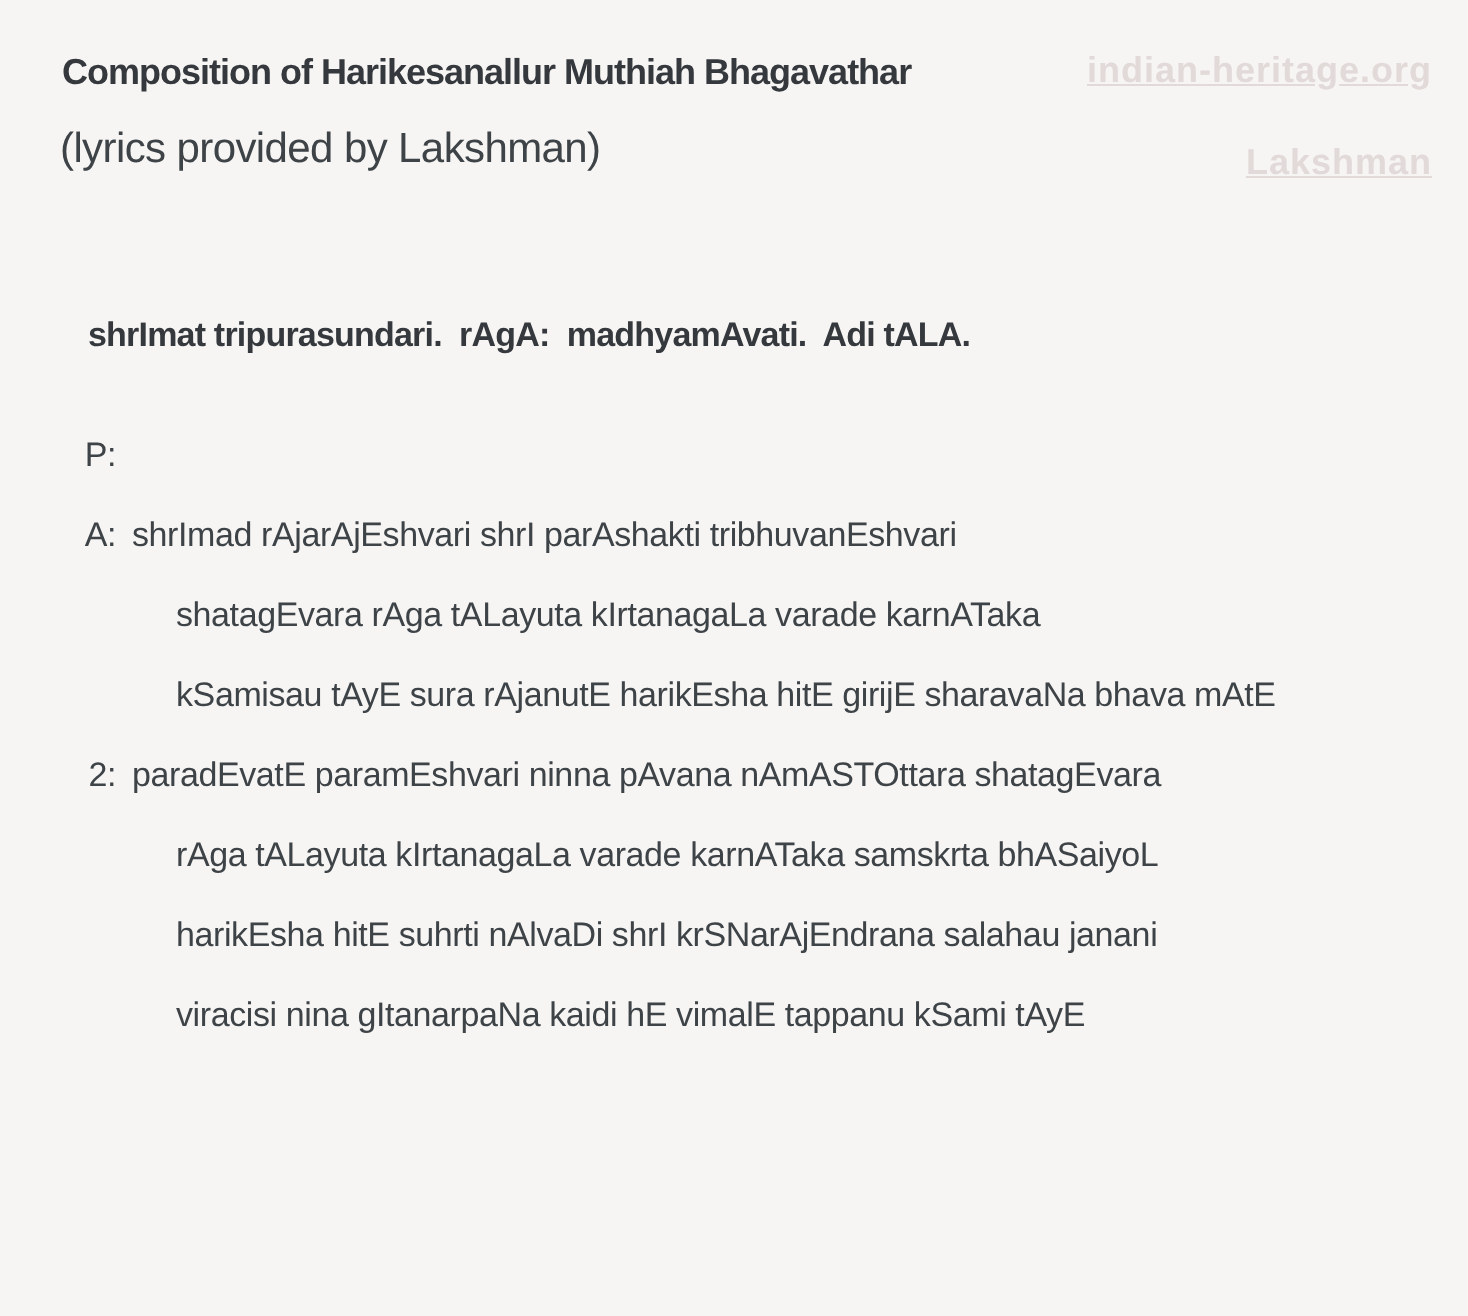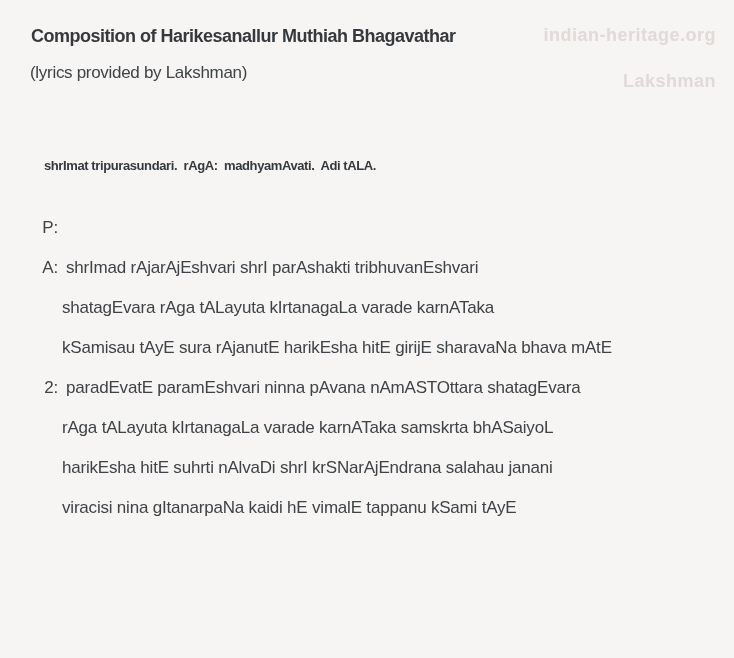--- a/index.html
+++ b/index.html
@@ -26,46 +26,47 @@
     font-size: 18px;
     font-weight: bold;
     letter-spacing: -0.5px;
     color: #35393d;
     white-space: nowrap;
   }
   .header-subtitle {
     position: absolute;
     left: 30px;
     top: 63px;
-    font-size: 17px;
+    font-size: 21px;
     letter-spacing: -0.3px;
     color: #3e4347;
     white-space: nowrap;
   }
   .watermark {
     position: absolute;
     top: 24px;
     right: 18px;
     text-align: right;
     color: #e2d9d9;
     font-weight: bold;
     font-size: 18px;
     letter-spacing: 0.5px;
+    text-decoration: underline;
   }
   .watermark .wline {
     height: 22px;
     line-height: 22px;
     margin-bottom: 24px;
     white-space: nowrap;
   }
   .song-title {
     position: absolute;
     left: 44px;
     top: 158px;
-    font-size: 13px;
+    font-size: 17px;
     font-weight: bold;
     letter-spacing: -0.4px;
     color: #35393d;
     white-space: pre-wrap;
   }
   .lyrics {
     position: absolute;
     left: 0;
     top: 208px;
     width: 734px;
@@ -75,21 +76,21 @@
     display: flex;
     align-items: center;
     font-size: 17px;
     letter-spacing: -0.2px;
     white-space: pre;
   }
   .line.lbl {
     padding-left: 40px;
   }
   .line.cont {
-    padding-left: 62px;
+    padding-left: 88px;
   }
   .line .label {
     display: inline-block;
     width: 18px;
     text-align: right;
     margin-right: 8px;
     flex: 0 0 18px;
   }
 </style>
 </head>

